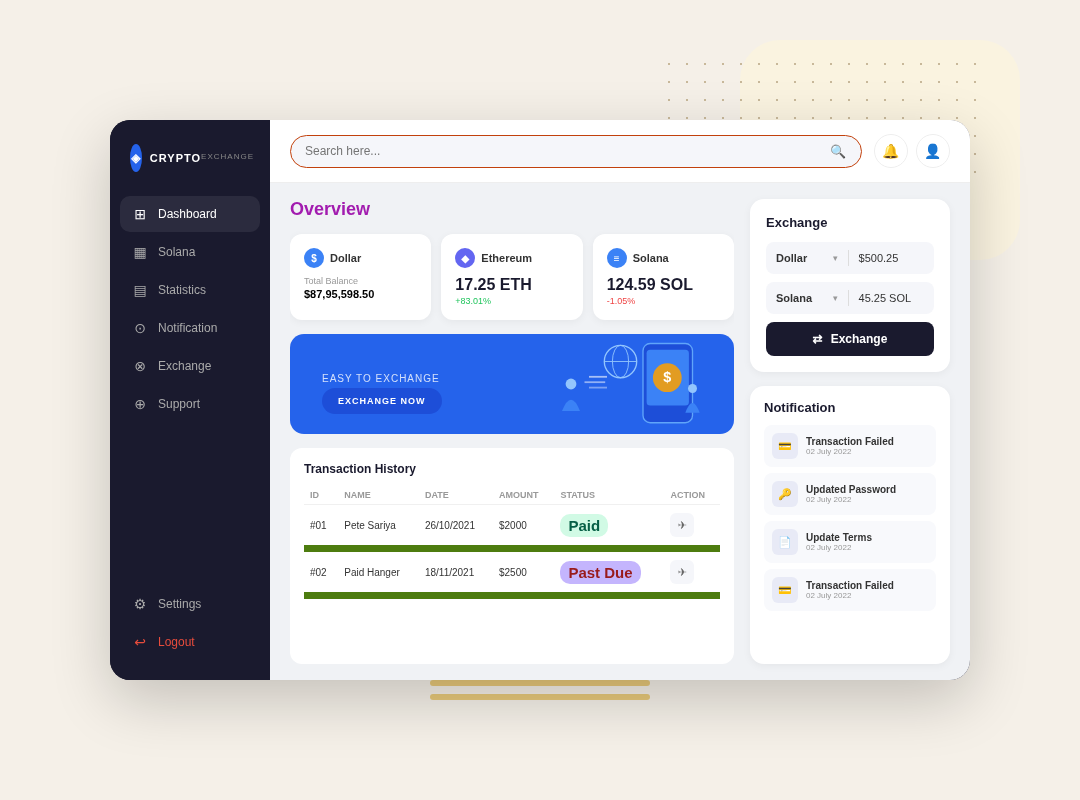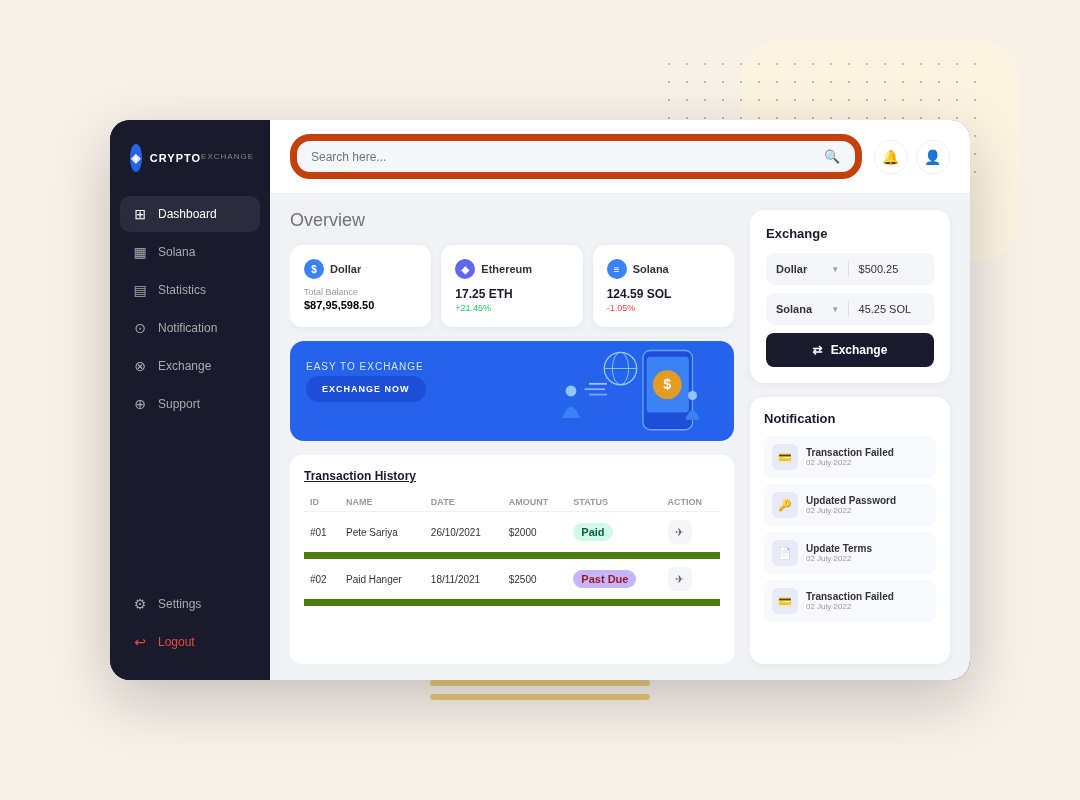--- a/index.html
+++ b/index.html
@@ -157,25 +157,25 @@
       background: white;
       padding: 14px 20px;
       display: flex;
       align-items: center;
       gap: 12px;
       border-bottom: 1px solid #eee;
     }
     .search-box {
       flex: 1;
       display: flex;
-      align-items: center;
+      align-items: flex-start;
       background: #f5f6fa;
       border-radius: 20px;
       padding: 8px 14px;
-      border: 7px solid #c2410c;
+      border: 1px solid #c2410c;
     }
     .search-input {
       border: none;
       background: transparent;
       outline: none;
       font-size: 12px;
       color: #666;
       flex: 1;
     }
     .search-icon { color: #999; font-size: 13px; }
@@ -218,22 +218,22 @@
     .right-panel {
       width: 200px;
       display: flex;
       flex-direction: column;
       gap: 14px;
       flex-shrink: 0;
     }
 
     .overview-title {
       font-size: 18px;
-      font-weight: 400;
-      color: #737373;
+      font-weight: 700;
+      color: #a21caf;
     }
 
     
     .currency-cards {
       display: flex;
       gap: 10px;
     }
     .currency-card {
       background: white;
       border-radius: 12px;
@@ -256,32 +256,32 @@
       justify-content: center;
       font-size: 10px;
       font-weight: bold;
     }
     .dollar-icon { background: #3b82f6; color: white; }
     .eth-icon { background: #6366f1; color: white; }
     .sol-icon { background: #3b82f6; color: white; }
     .card-name { font-size: 11px; font-weight: 600; color: #333; }
     .card-label { font-size: 9px; color: #999; margin-bottom: 2px; }
     .card-amount { font-size: 11px; font-weight: 700; color: #000000; }
-    .card-eth { font-size: 12px; font-weight: 700; color: #1a1a2e; margin-bottom: 2px; }
+    .card-eth { font-size: 16px; font-weight: 700; color: #1a1a2e; margin-bottom: 2px; }
     .card-change { font-size: 9px; }
     .card-change.positive { color: #22c55e; }
     .card-change.negative { color: #ef4444; }
 
     
     .banner {
       background: #2563eb;
       border-radius: 14px;
-      padding: 20px 16px;
-      display: flex;
-      align-items: flex-start;
+      padding: 20px 32px;
+      display: flex;
+      align-items: flex-end;
       justify-content: space-between;
       position: relative;
       overflow: hidden;
       min-height: 100px;
     }
     .banner-text { z-index: 2; }
     .banner-small { color: rgba(255,255,255,0.8); font-size: 10px; letter-spacing: 1px; text-transform: uppercase; margin-bottom: 4px; }
     .banner-big { color: white; font-size: 20px; font-weight: 900; letter-spacing: 1px; margin-bottom: 14px; }
     .banner-btn {
       background: #1d4ed8;
@@ -309,41 +309,41 @@
     .banner-svg { width: 180px; height: 90px; }
 
     
     .transaction-section {
       background: white;
       border-radius: 12px;
       padding: 14px;
       flex: 1;
       overflow: hidden;
     }
-    .section-title { font-size: 12px; font-weight: 700; color: #1a1a2e; margin-bottom: 10px; text-decoration: underline; }
+    .section-title { font-size: 12px; font-weight: 700; color: #1a1a2e; margin-bottom: 10px; }
     .table { width: 100%; border-collapse: collapse; }
     .table th {
       text-align: left;
       font-size: 9px;
       color: #999;
       font-weight: 600;
       padding: 4px 6px;
       border-bottom: 1px solid #f0f0f0;
       text-transform: uppercase;
     }
     .table td {
       font-size: 10px;
       color: #333;
       padding: 8px 6px;
       border-bottom: 7px solid #4d7c0f;
     }
     .status-badge {
       padding: 3px 8px;
       border-radius: 10px;
-      font-size: 11px;
+      font-size: 15px;
       font-weight: 600;
     }
     .status-paid { background: #d1fae5; color: #065f46; }
     .status-pastdue { background: #c4b5fd; color: #991b1b; }
     .action-btn {
       width: 24px;
       height: 24px;
       background: #f5f6fa;
       border-radius: 6px;
       display: flex;
@@ -526,21 +526,21 @@
             <div class="card-label">Total Balance</div>
             <div class="card-amount">$87,95,598.50</div>
           </div>
 
           <div class="currency-card">
             <div class="card-header">
               <div class="card-icon eth-icon">◆</div>
               <span class="card-name">Ethereum</span>
             </div>
             <div class="card-eth">17.25 ETH</div>
-            <div class="card-change positive">+21.45%</div>
+            <div class="card-change positive">+83.01%</div>
           </div>
 
           <div class="currency-card">
             <div class="card-header">
               <div class="card-icon sol-icon">≡</div>
               <span class="card-name">Solana</span>
             </div>
             <div class="card-eth">124.59 SOL</div>
             <div class="card-change negative">-1.05%</div>
           </div>

